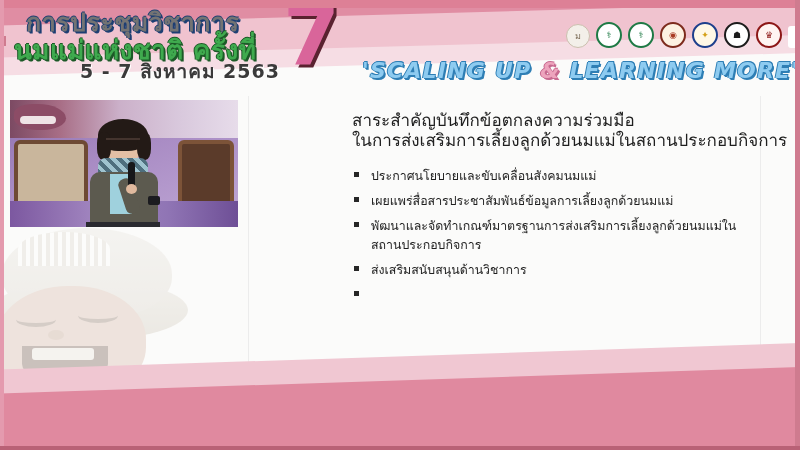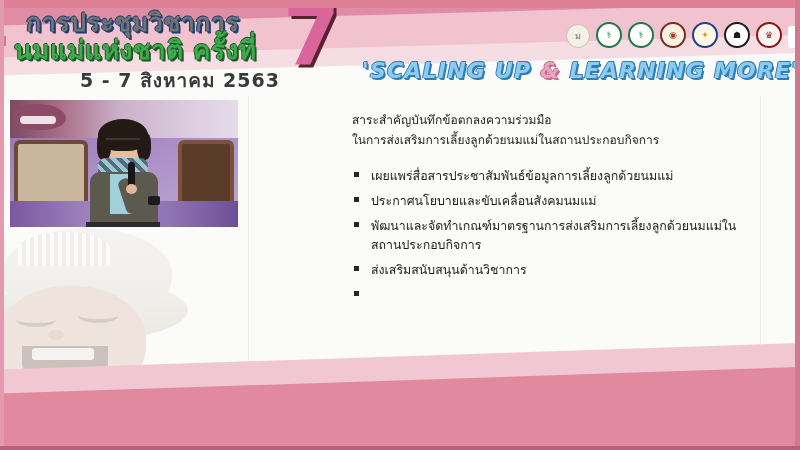--- a/index.html
+++ b/index.html
@@ -40,21 +40,21 @@
   }
   .title-th2{
     position:absolute;left:14px;top:29px;z-index:14;
     font-family:"DejaVu Sans",sans-serif;
     font-size:26px;font-weight:bold;color:#3faa4e;letter-spacing:.5px;
     text-shadow:1px 1px 0 #1d5a28, 2px 2px 0 #1d5a28, -1px 0 0 #1d5a28, 0 -1px 0 #1d5a28;
     white-space:nowrap;
     text-align:right;
   }
   .title-date{
-    position:absolute;left:80px;top:65px;z-index:14;
+    position:absolute;left:80px;top:56px;z-index:14;
     font-family:"DejaVu Sans",sans-serif;
     font-size:19px;font-weight:bold;color:#3a3a3a;letter-spacing:1px;
     text-shadow:1px 1px 0 #ffffff;
     white-space:nowrap;
   }
   .big-seven{
     position:absolute;left:283px;top:-4px;z-index:15;
     font-family:"DejaVu Sans",sans-serif;
     font-size:82px;font-weight:bold;line-height:82px;color:#d9659a;
     text-shadow:3px 3px 0 #5a2230;
@@ -133,21 +133,21 @@
   .b-nose{position:absolute;left:56px;top:102px;width:16px;height:10px;border-radius:50%;background:#c3a18e;}
   .b-mouth{position:absolute;left:30px;top:118px;width:86px;height:36px;border-radius:0 0 50% 50%;
            background:#6e5347;}
   .b-teeth{position:absolute;left:10px;top:2px;width:62px;height:12px;border-radius:3px;background:#ece4dc;}
   .b-shoulder{position:absolute;left:108px;top:150px;width:130px;height:50px;border-radius:40% 40% 0 0;background:#e6e1da;}
   .b-arm{position:absolute;left:160px;top:162px;width:76px;height:30px;border-radius:16px;background:#cbb2a1;}
 
   
   .content{position:absolute;left:352px;top:110px;width:400px;z-index:14;
            font-family:"DejaVu Sans",sans-serif;color:#1f1f1f;}
-  .lead{font-size:12px;line-height:20px;}
+  .lead{font-size:17px;line-height:20px;}
   .lead div{white-space:nowrap;}
   .bullets{margin:16px 0 0 0;padding:0;list-style:none;}
   .bullets li{position:relative;padding-left:19px;margin-bottom:6px;font-size:12.4px;line-height:19px;}
   .bullets li .bsq{position:absolute;left:2px;top:6px;width:5px;height:5px;background:#262626;}
 
   
   .wave-wrap{position:absolute;left:0;bottom:0;width:800px;height:110px;z-index:20;overflow:hidden;}
   .wave-light{position:absolute;left:-30px;bottom:24px;width:880px;height:70px;
               background:#f0c7d2;transform:rotate(-1.9deg);}
   .wave-main{position:absolute;left:-30px;bottom:0px;width:880px;height:70px;
@@ -244,22 +244,22 @@
       <div class="v-clicker"></div>
     </div>
   </div>
 
   <div class="content">
     <div class="lead">
       <div>สาระสำคัญบันทึกข้อตกลงความร่วมมือ</div>
       <div>ในการส่งเสริมการเลี้ยงลูกด้วยนมแม่ในสถานประกอบกิจการ</div>
     </div>
     <ul class="bullets">
+      <li><span class="bsq"></span><span>ประกาศนโยบายและขับเคลื่อนสังคมนมแม่</span></li>
       <li><span class="bsq"></span><span>เผยแพร่สื่อสารประชาสัมพันธ์ข้อมูลการเลี้ยงลูกด้วยนมแม่</span></li>
-      <li><span class="bsq"></span><span>ประกาศนโยบายและขับเคลื่อนสังคมนมแม่</span></li>
       <li><span class="bsq"></span><span>พัฒนาและจัดทำเกณฑ์มาตรฐานการส่งเสริมการเลี้ยงลูกด้วยนมแม่ในสถานประกอบกิจการ</span></li>
       <li><span class="bsq"></span><span>ส่งเสริมสนับสนุนด้านวิชาการ</span></li>
       <li><span class="bsq"></span></li>
     </ul>
   </div>
 
   <div class="wave-wrap">
     <div class="wave-right-light"></div>
     <div class="wave-light"></div>
     <div class="wave-main"></div>

